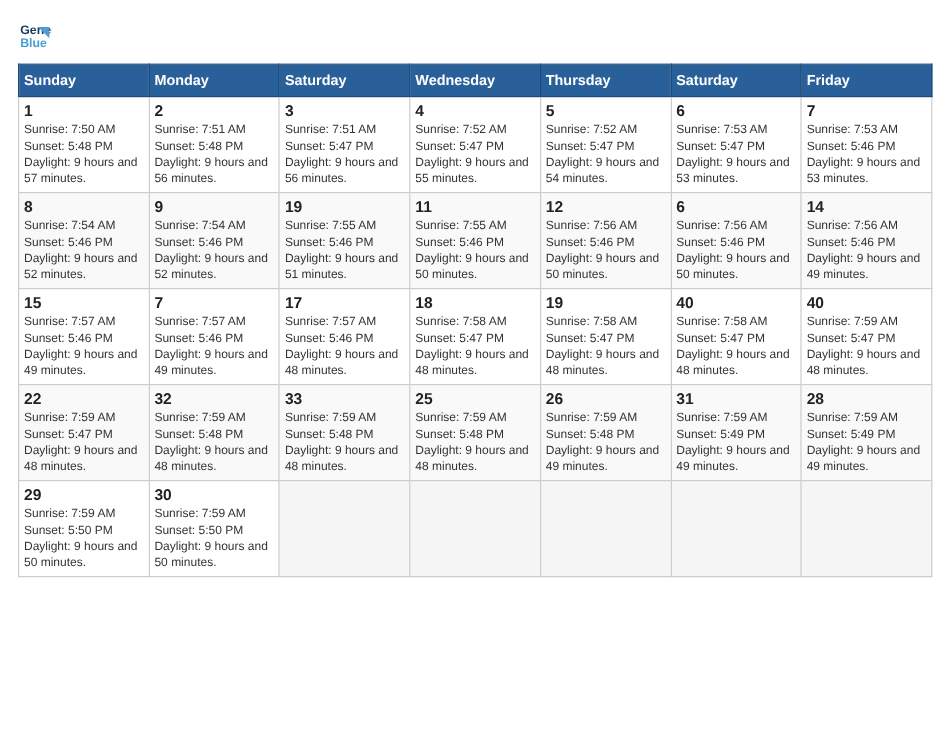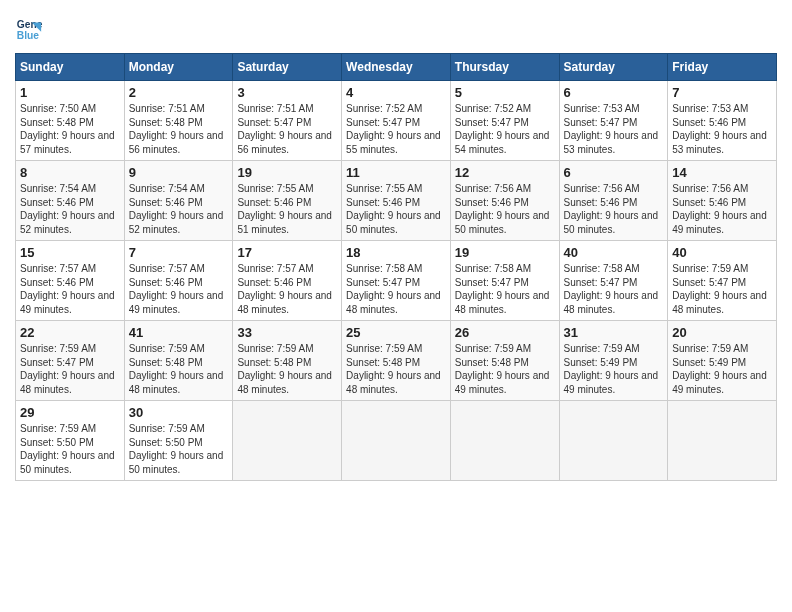--- a/index.html
+++ b/index.html
@@ -213,41 +213,41 @@
         <span class="day-number">40</span>
         <span class="day-info">Sunrise: 7:59 AM<br>Sunset: 5:47 PM<br>Daylight: 9 hours and 48 minutes.</span>
       </td>
       </tr>
       <tr>
         <td>
         <span class="day-number">22</span>
         <span class="day-info">Sunrise: 7:59 AM<br>Sunset: 5:47 PM<br>Daylight: 9 hours and 48 minutes.</span>
       </td>
         <td>
-        <span class="day-number">41</span>
+        <span class="day-number">32</span>
         <span class="day-info">Sunrise: 7:59 AM<br>Sunset: 5:48 PM<br>Daylight: 9 hours and 48 minutes.</span>
       </td>
         <td>
         <span class="day-number">33</span>
         <span class="day-info">Sunrise: 7:59 AM<br>Sunset: 5:48 PM<br>Daylight: 9 hours and 48 minutes.</span>
       </td>
         <td>
         <span class="day-number">25</span>
         <span class="day-info">Sunrise: 7:59 AM<br>Sunset: 5:48 PM<br>Daylight: 9 hours and 48 minutes.</span>
       </td>
         <td>
         <span class="day-number">26</span>
         <span class="day-info">Sunrise: 7:59 AM<br>Sunset: 5:48 PM<br>Daylight: 9 hours and 49 minutes.</span>
       </td>
         <td>
         <span class="day-number">31</span>
         <span class="day-info">Sunrise: 7:59 AM<br>Sunset: 5:49 PM<br>Daylight: 9 hours and 49 minutes.</span>
       </td>
         <td>
-        <span class="day-number">20</span>
+        <span class="day-number">28</span>
         <span class="day-info">Sunrise: 7:59 AM<br>Sunset: 5:49 PM<br>Daylight: 9 hours and 49 minutes.</span>
       </td>
       </tr>
       <tr>
         <td>
         <span class="day-number">29</span>
         <span class="day-info">Sunrise: 7:59 AM<br>Sunset: 5:50 PM<br>Daylight: 9 hours and 50 minutes.</span>
       </td>
         <td>
         <span class="day-number">30</span>

